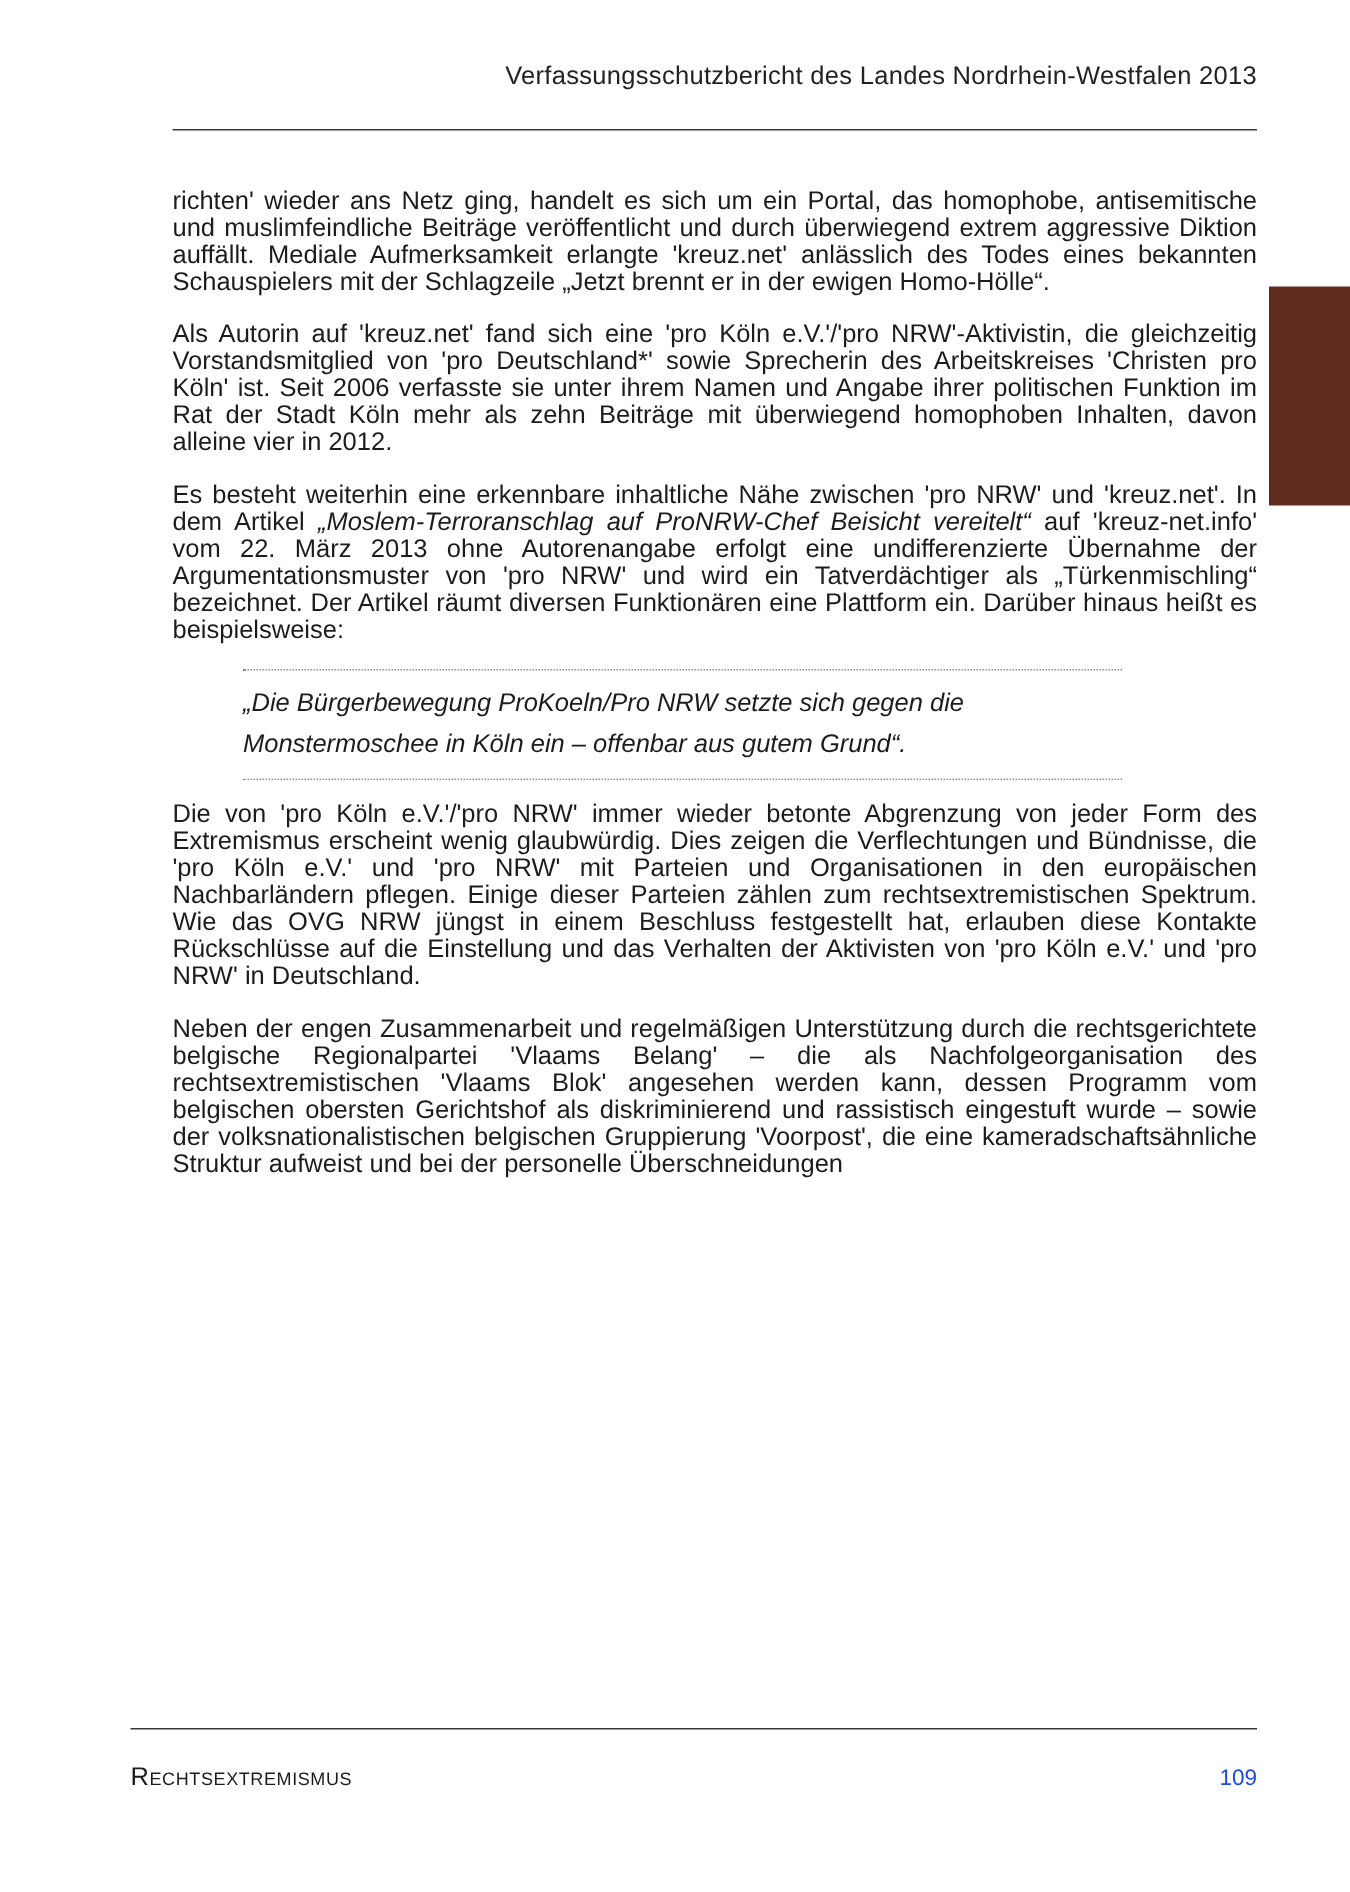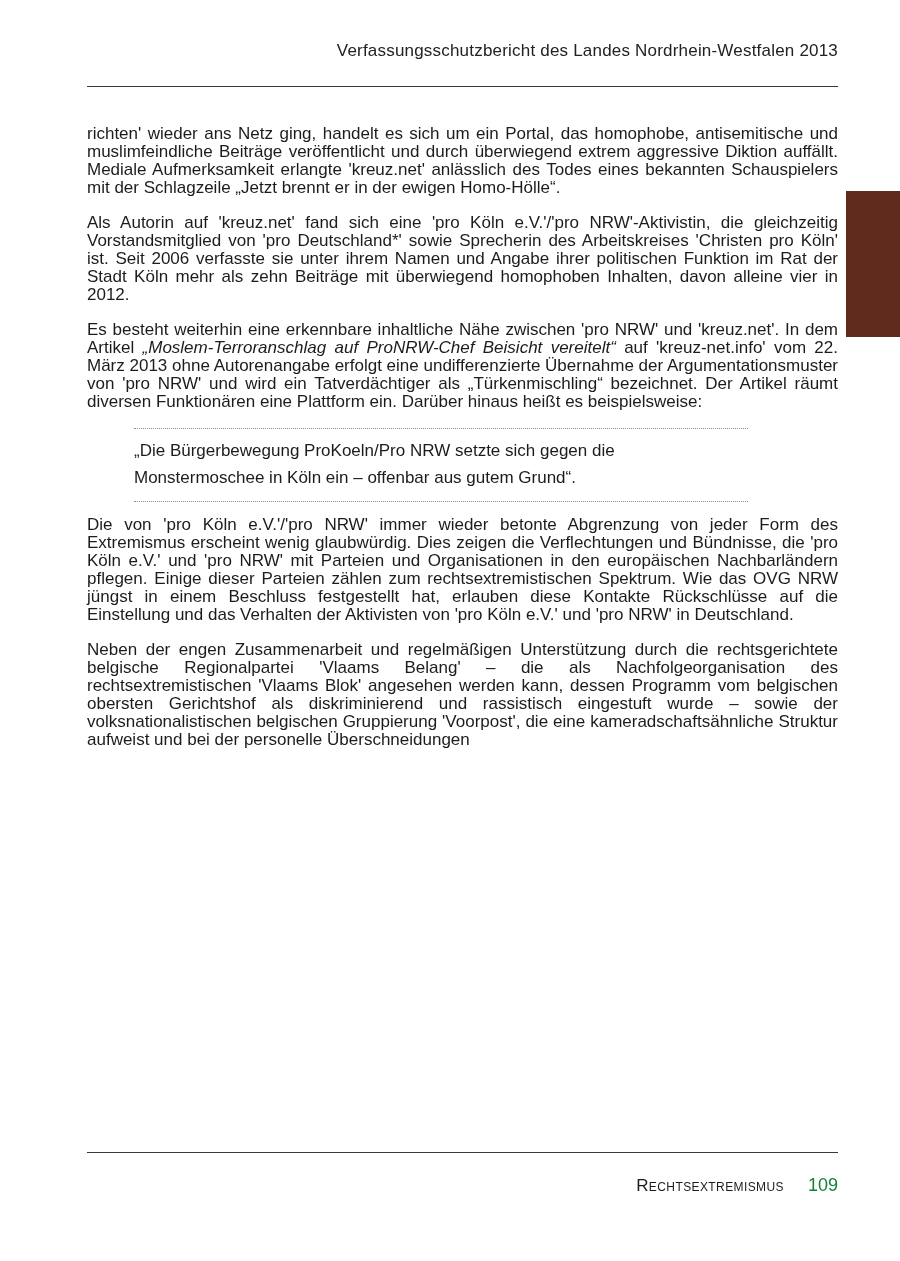--- a/index.html
+++ b/index.html
@@ -6,21 +6,21 @@
   html, body { background: #ffffff; }
   .page {
     position: relative;
     width: 900px;
     height: 1261px;
     margin: 0 auto;
     background: #ffffff;
     overflow: hidden;
     font-family: "Liberation Sans", sans-serif;
     color: #1c1c1c;
-    padding: 40px 62px 0 87px;
+    padding: 40px 62px 0 115px;
   }
   
   .chapter-tab {
     position: absolute;
     top: 191px;
     right: 0;
     width: 54px;
     height: 146px;
     background: #5e2b1d;
   }
@@ -50,53 +50,54 @@
   }
   blockquote.quote {
     margin: 10px 90px 14px 47px;
     padding: 8px 0 10px 0;
     border-top: 1px dotted #8f8f8f;
     border-bottom: 1px dotted #8f8f8f;
   }
   blockquote.quote p {
     font-size: 17px;
     line-height: 27px;
+    font-style: italic;
     text-align: left;
     color: #1c1c1c;
   }
   h2.section-heading {
     font-size: 17px;
     line-height: 27px;
     font-weight: bold;
     margin: 28px 0 20px 0;
     color: #1c1c1c;
   }
   .footer {
     position: absolute;
     left: 87px;
     right: 62px;
     top: 1152px;
     border-top: 1px solid #3a3a3a;
   }
   .footer-line {
     margin-top: 22px;
     display: flex;
-    justify-content: flex-end;
+    justify-content: space-between;
     align-items: baseline;
     gap: 24px;
   }
   .footer-section {
     font-variant: small-caps;
     font-size: 17px;
     letter-spacing: 0.4px;
     color: #1c1c1c;
   }
   .footer-page {
-    font-size: 18px;
-    color: #15803d;
+    font-size: 15px;
+    color: #1d4ed8;
   }
 </style>
 </head>
 <body>
 
 <div class="page">
 
   <div class="chapter-tab"></div>
 
   <header>

